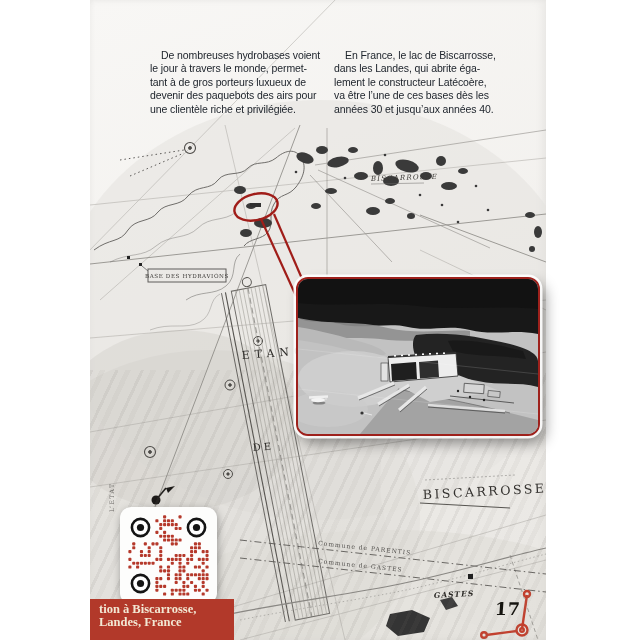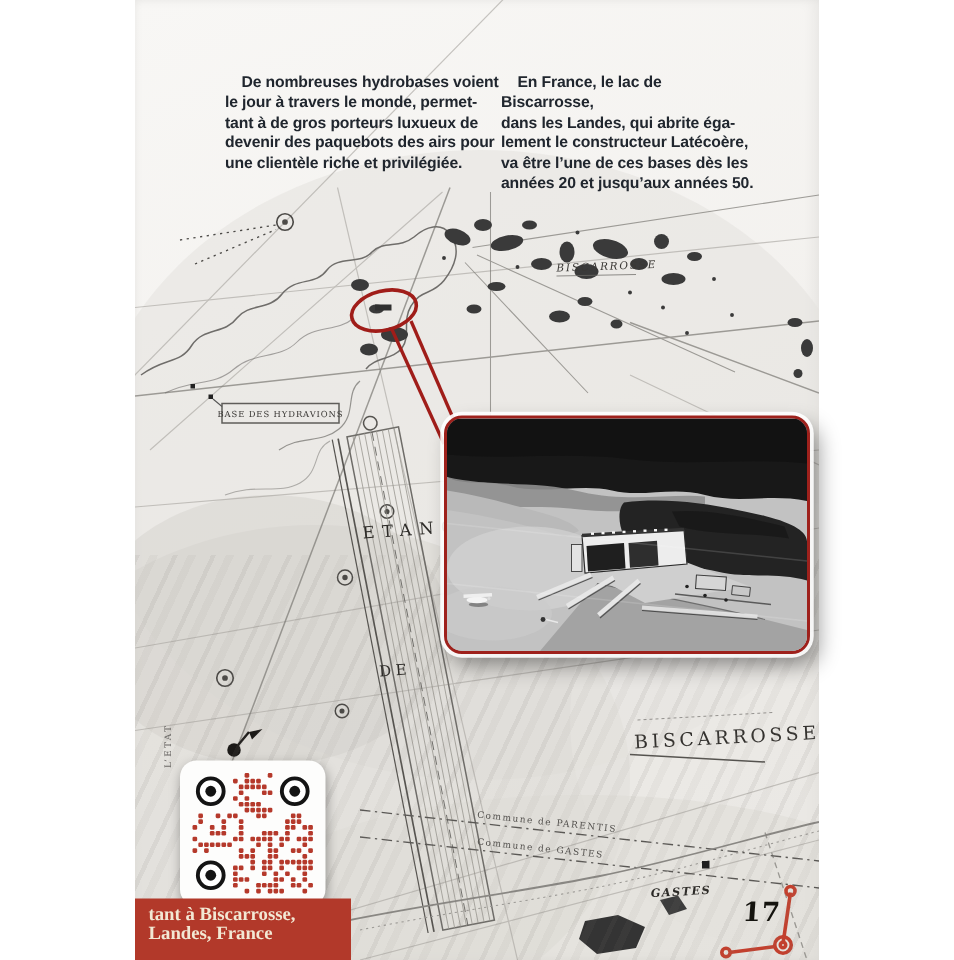--- a/index.html
+++ b/index.html
@@ -18,21 +18,21 @@
   .streaks{
     position:absolute;left:90px;top:370px;width:456px;height:270px;
     background:repeating-linear-gradient(115deg,
       rgba(120,115,110,.10) 0 3px, rgba(255,255,255,0) 3px 9px,
       rgba(140,135,128,.07) 9px 14px, rgba(255,255,255,0) 14px 23px);
     pointer-events:none;
   }
   
   .intro{
     position:absolute;top:49px;width:196px;
-    font-size:10.5px;line-height:13.4px;font-weight:700;
+    font-size:10.5px;line-height:13.4px;font-weight:400;
     color:#20262e;letter-spacing:-.1px;
     white-space:pre-line;text-indent:11px;
   }
   .intro.left{left:150px;}
   .intro.right{left:334px;width:170px;}
   
   .photo{
     position:absolute;left:296px;top:277px;width:240px;height:155px;
     border:2.5px solid #9e211c;border-radius:12px;overflow:hidden;
     background:#bdbdbd;
@@ -240,21 +240,21 @@
 
 <div class="intro left">De nombreuses hydrobases voient
 le jour à travers le monde, permet-
 tant à de gros porteurs luxueux de
 devenir des paquebots des airs pour
 une clientèle riche et privilégiée.</div>
 <div class="intro right">En France, le lac de Biscarrosse,
 dans les Landes, qui abrite éga-
 lement le constructeur Latécoère,
 va être l’une de ces bases dès les
-années 20 et jusqu’aux années 50.</div>
+années 30 et jusqu’aux années 40.</div>
 
 <div class="photo">
   <svg width="240" height="155" viewBox="0 0 240 155">
     <rect width="240" height="155" fill="#c2c2c2"></rect>
 
     <path d="M0,0 H240 V55 C215,50 195,57 172,51 C150,45 130,53 110,48 C90,43 62,51 42,45 C26,41 10,45 0,39 Z" fill="#181818"></path>
     <path d="M0,0 H240 V30 C200,26 160,32 120,27 C80,22 40,28 0,24 Z" fill="#0f0f0f" opacity=".7"></path>
 
     <path d="M0,39 C30,46 60,41 90,49 C120,56 150,50 172,52 L172,62 C142,60 112,64 82,60 C52,57 22,62 0,56 Z" fill="#8f8f8f" opacity=".9"></path>
 
@@ -468,17 +468,17 @@
       <circle cx="68.5" cy="12.5" r="9.6" fill="#fff"></circle>
       <circle cx="68.5" cy="12.5" r="8.6" fill="none" stroke="#141414" stroke-width="2.6"></circle>
       <circle cx="68.5" cy="12.5" r="3.6" fill="#141414"></circle>
       <circle cx="12.5" cy="68.5" r="9.6" fill="#fff"></circle>
       <circle cx="12.5" cy="68.5" r="8.6" fill="none" stroke="#141414" stroke-width="2.6"></circle>
       <circle cx="12.5" cy="68.5" r="3.6" fill="#141414"></circle>
     </svg>
 </div>
 
 <div class="caption">
-  <span>tant à Biscarrosse,</span>
+  <span>tion à Biscarrosse,</span>
   <span>Landes, France</span>
 </div>
 
 <div class="pagenum">17</div>
 
 </body></html>

